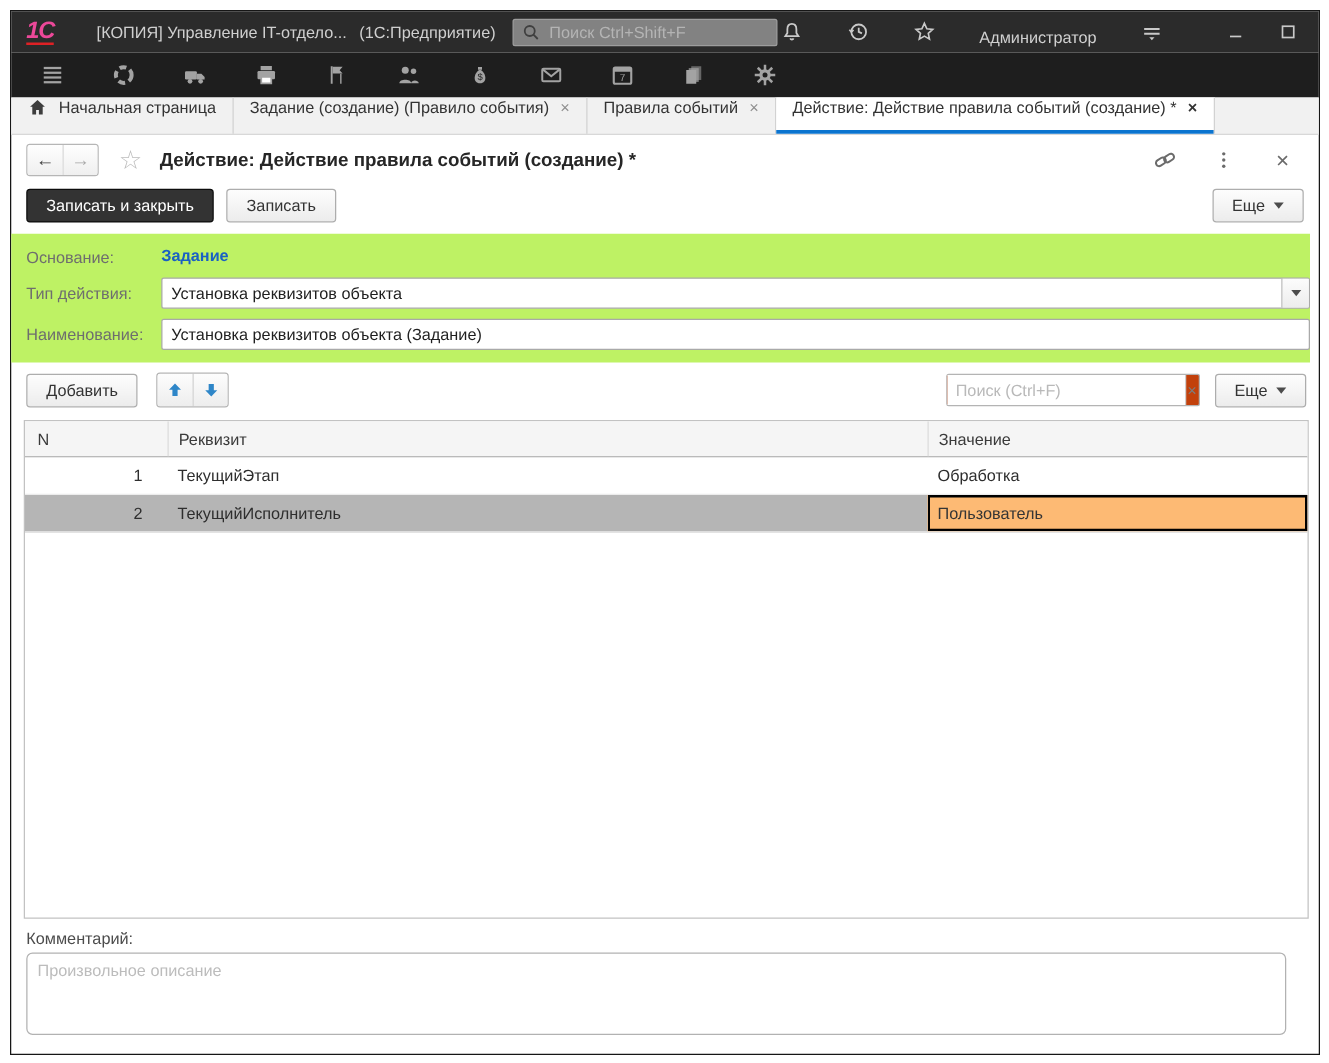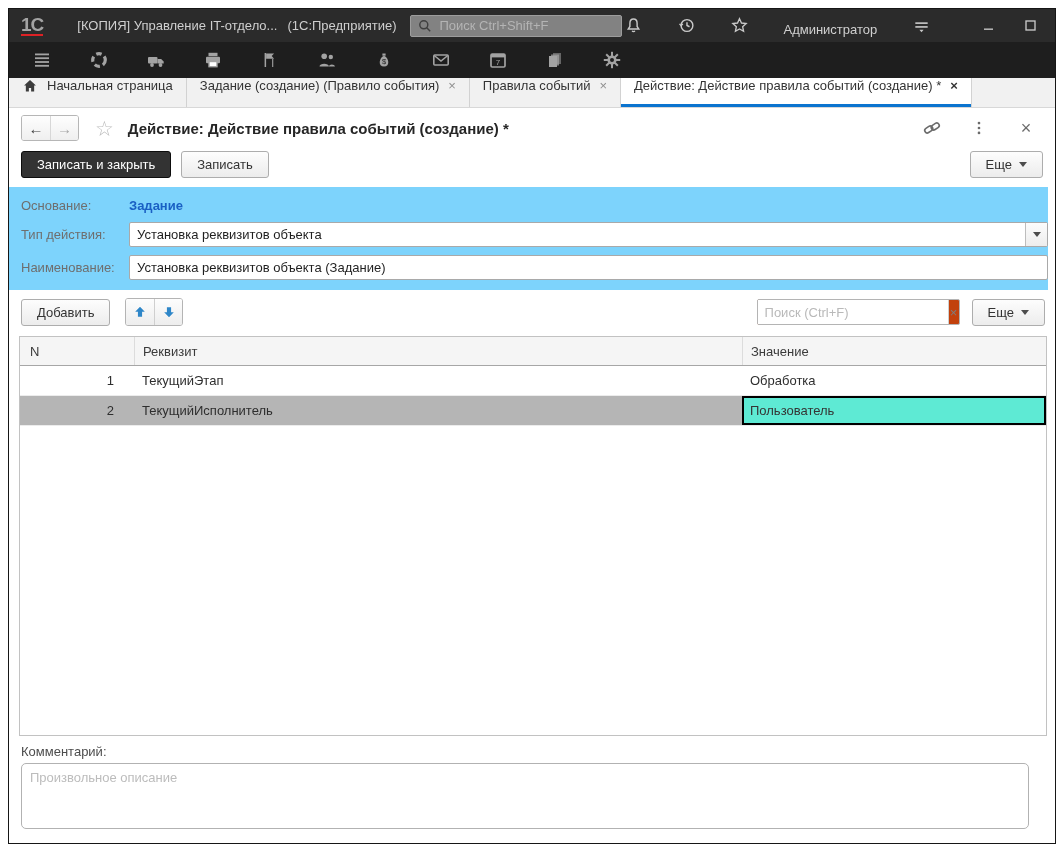--- a/index.html
+++ b/index.html
@@ -4,21 +4,21 @@
 <style>
   * { box-sizing: border-box; margin:0; padding:0; }
   html,body { width:1063px; height:850px; background:#ffffff; overflow:hidden;
               font-family:"Liberation Sans","DejaVu Sans",sans-serif; }
   .window { position:absolute; left:8px; top:8px; width:1048px; height:836px;
             border:1px solid #161616; background:#fff; display:flex; flex-direction:column; }
 
   
   .titlebar { height:33px; background:#2b2b2b; display:flex; align-items:center;
               padding:0 12px; flex:0 0 auto; }
-  .logo { color:#a3a3a3; font-weight:bold; font-size:19px;
+  .logo { color:#ec4899; font-weight:bold; font-style:italic; font-size:19px;
           letter-spacing:-1px; margin-right:16px; border-bottom:2px solid #de2125; line-height:1;}
   .hamb { width:20px; display:flex; flex-direction:column; gap:4px; margin-right:18px; cursor:pointer;}
   .hamb span{ height:2px; background:#c7c7c7; border-radius:1px;}
   .app-title { color:#cfcfcf; font-size:13px; white-space:nowrap; }
   .app-mode  { color:#cfcfcf; font-size:13px; margin-left:10px; white-space:nowrap;}
   .tb-search { margin-left:14px; width:272px; height:22px; background:#828282;
                border:1px solid #9d9d9d; border-radius:2px; display:flex; align-items:center;
                padding:0 6px; gap:6px; }
   .tb-search input { flex:1; background:transparent; border:none; outline:none;
                font-size:13px; color:#2d2d2d; }
@@ -62,21 +62,21 @@
   
   .cmdbar { display:flex; align-items:center; gap:10px; padding:3px 12px 9px; flex:0 0 auto; }
   .btn { border:1px solid #adadad; border-radius:3px; background:linear-gradient(#fdfdfd,#ececec);
          padding:5px 15px; font-size:13px; color:#333; cursor:pointer; white-space:nowrap;}
   .btn.primary { background:#333333; border-color:#0d0d0d; color:#fff; }
   .btn.more { margin-left:auto; display:flex; align-items:center; gap:7px;}
   .caret { width:0; height:0; border-left:4px solid transparent; border-right:4px solid transparent;
            border-top:5px solid #4c4c4c; display:inline-block;}
 
   
-  .panel { background:#7dd3fc; padding:9px 0 10px 12px; margin-right:7px; flex:0 0 auto;
+  .panel { background:#bef264; padding:9px 0 10px 12px; margin-right:7px; flex:0 0 auto;
            display:grid; grid-template-columns:108px 1fr; row-gap:8px; align-items:center; }
   .flabel { font-size:13px; color:#6e6e6e; }
   .flink { font-size:13px; font-weight:bold; color:#1a60c4; cursor:pointer; }
   .combo { display:flex; height:25px; border:1px solid #a9a9a9; background:#fff; border-radius:2px;}
   .combo input { flex:1; border:none; outline:none; font-size:13px; color:#1f1f1f; padding:0 7px; background:transparent;}
   .combo-btn { width:22px; border-left:1px solid #bdbdbd; background:linear-gradient(#fcfcfc,#ededed);
                display:flex; align-items:center; justify-content:center; cursor:pointer;}
   .tinput { height:25px; border:1px solid #a9a9a9; border-radius:2px; width:100%;
             font-size:13px; color:#1f1f1f; padding:0 7px; outline:none; }
 
@@ -100,21 +100,21 @@
   .thead { display:flex; background:#f5f5f5; border-bottom:1px solid #a6a6a6; height:29px;
            align-items:center; font-size:13px; color:#3a3a3a; flex:0 0 auto;}
   .c-n   { width:114px; padding:0 10px; }
   .c-att { flex:1; padding:0 8px; border-left:1px solid #dcdcdc; align-self:stretch; display:flex; align-items:center;}
   .c-val { width:304px; padding:0 8px; border-left:1px solid #dcdcdc; align-self:stretch; display:flex; align-items:center;}
   .trow { display:flex; height:30px; align-items:stretch; border-bottom:1px solid #ececec;
           font-size:13px; color:#2e2e2e; background:#fff; cursor:pointer;}
   .trow .c-n { text-align:right; display:flex; align-items:center; justify-content:flex-end; padding-right:20px;}
   .trow .c-att, .trow .c-val { border-left:none; }
   .trow.sel { background:#b5b5b5; }
-  .trow.sel .c-val { background:#5eead4; box-shadow: inset 0 0 0 2px #000; color:#353535; }
+  .trow.sel .c-val { background:#fdba74; box-shadow: inset 0 0 0 2px #000; color:#353535; }
 
   
   .comment { padding:8px 26px 10px 12px; flex:0 0 auto; }
   .comment-label { font-size:13px; color:#4c4c4c; margin-bottom:4px; }
   .comment textarea { width:100%; height:66px; border:1px solid #b2b2b2; border-radius:5px;
                       resize:none; outline:none; padding:6px 8px; font-size:13px;
                       font-family:"Liberation Sans",sans-serif; color:#333;}
   .comment textarea::placeholder { color:#bcbcbc; }
 </style>
 </head>

